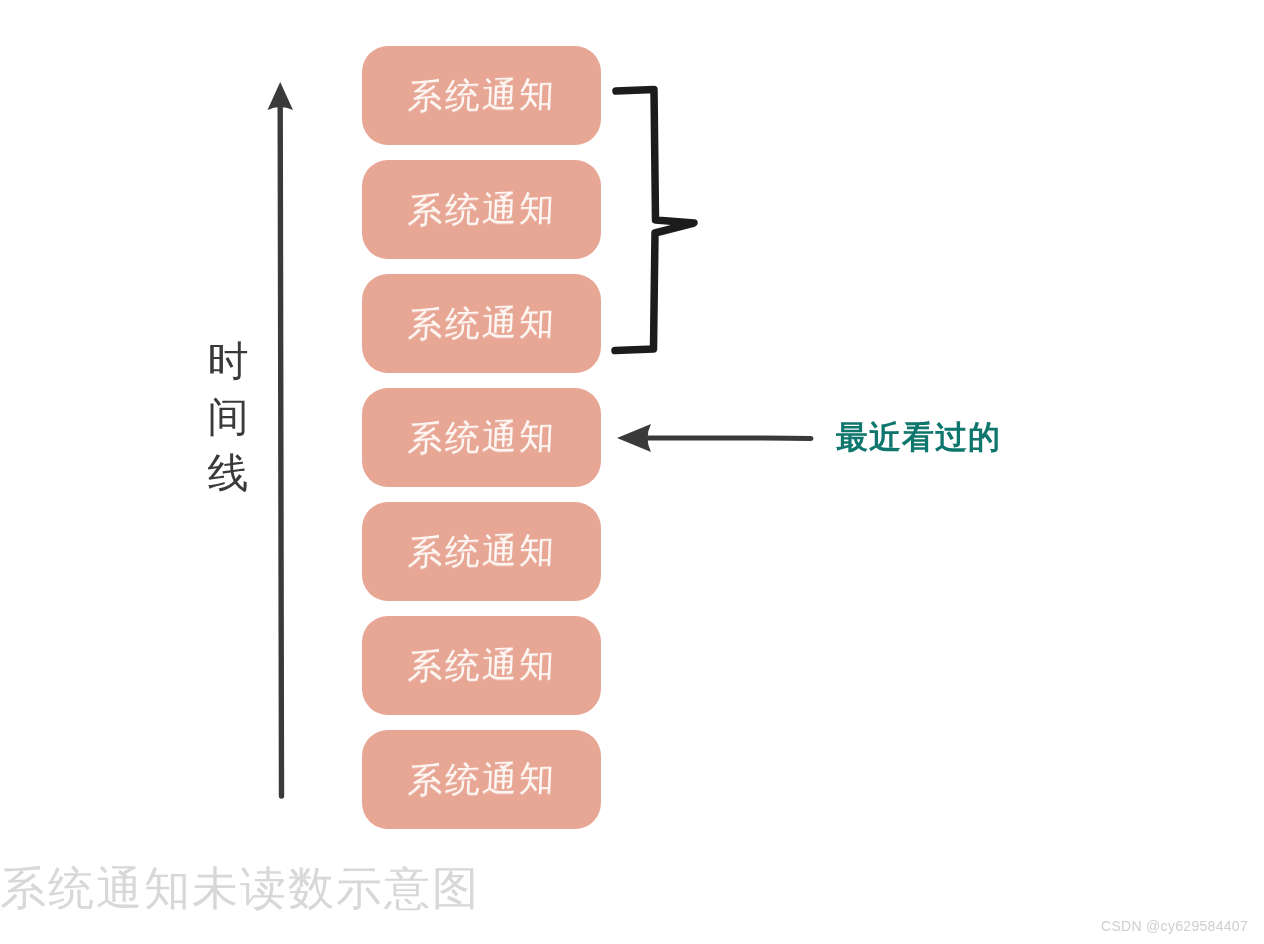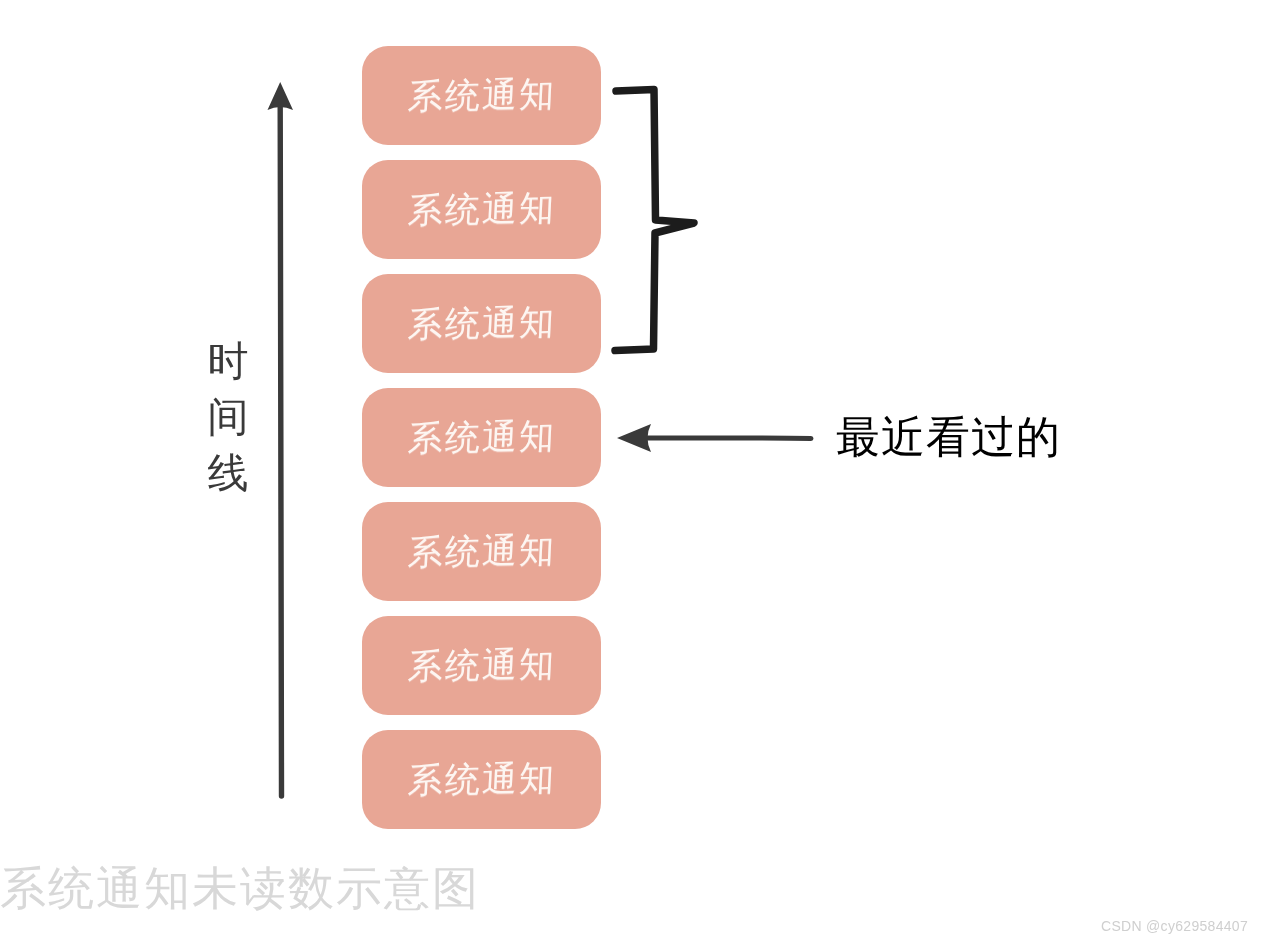--- a/index.html
+++ b/index.html
@@ -84,26 +84,27 @@
     position: absolute;
     left: 608px;
     top: 412px;
     width: 215px;
     height: 52px;
   }
   #recent-arrow-label {
     position: absolute;
     left: 836px;
     top: 408px;
-    color: #000000;
-    font-size: 44px;
+    color: #0f766e;
+    font-size: 32px;
     line-height: 58px;
     letter-spacing: 1px;
     white-space: nowrap;
     font-family: "Liberation Sans", sans-serif;
+    font-weight: bold;
   }
   
   #caption {
     position: absolute;
     left: 0;
     top: 858px;
     width: 1264px;
     text-align: left;
     color: #d8d8d8;
     font-size: 46px;

